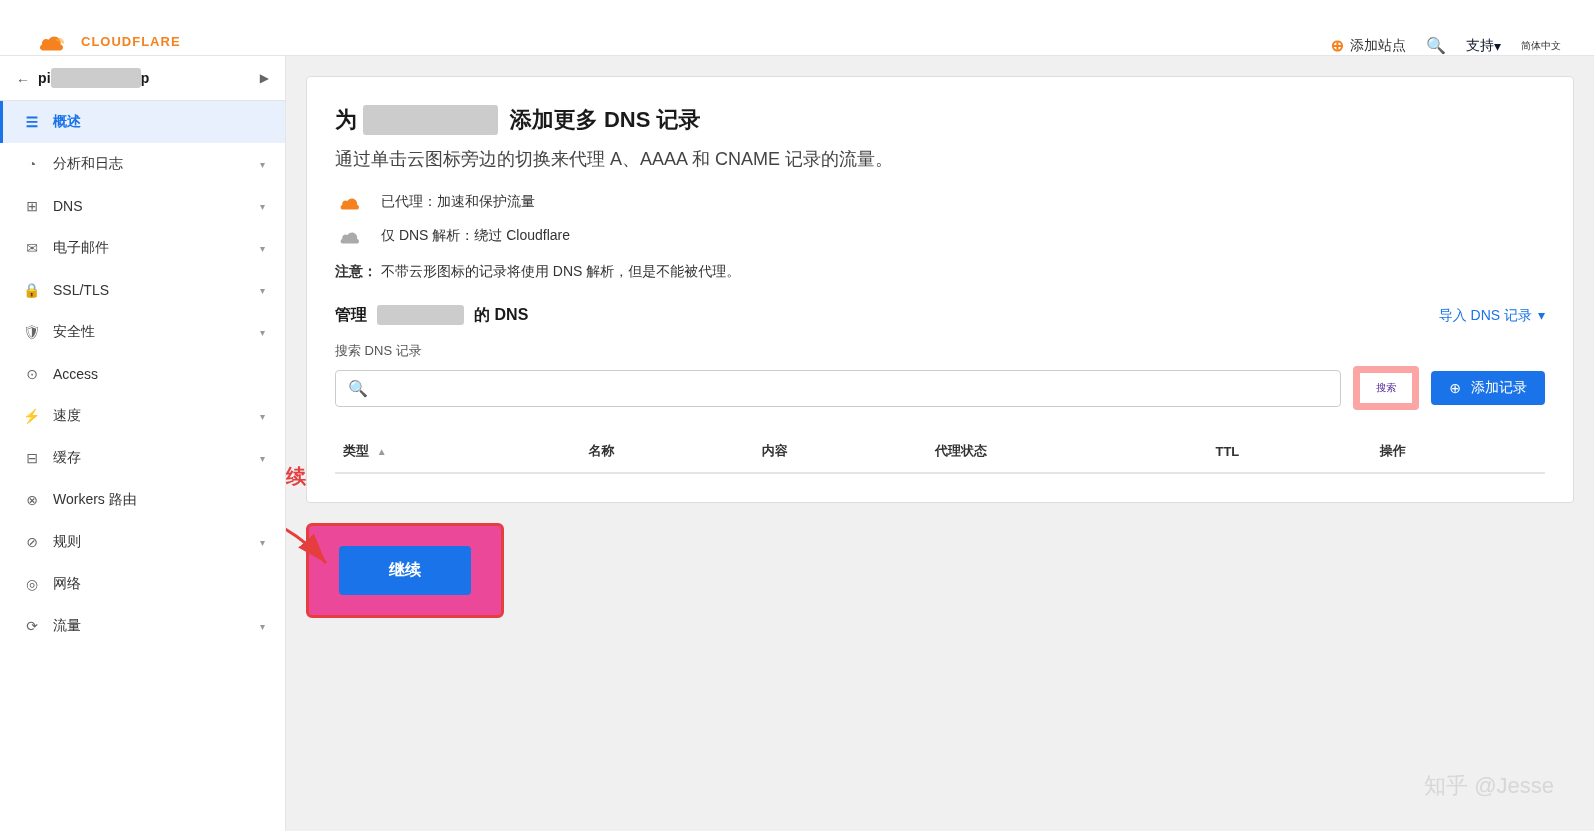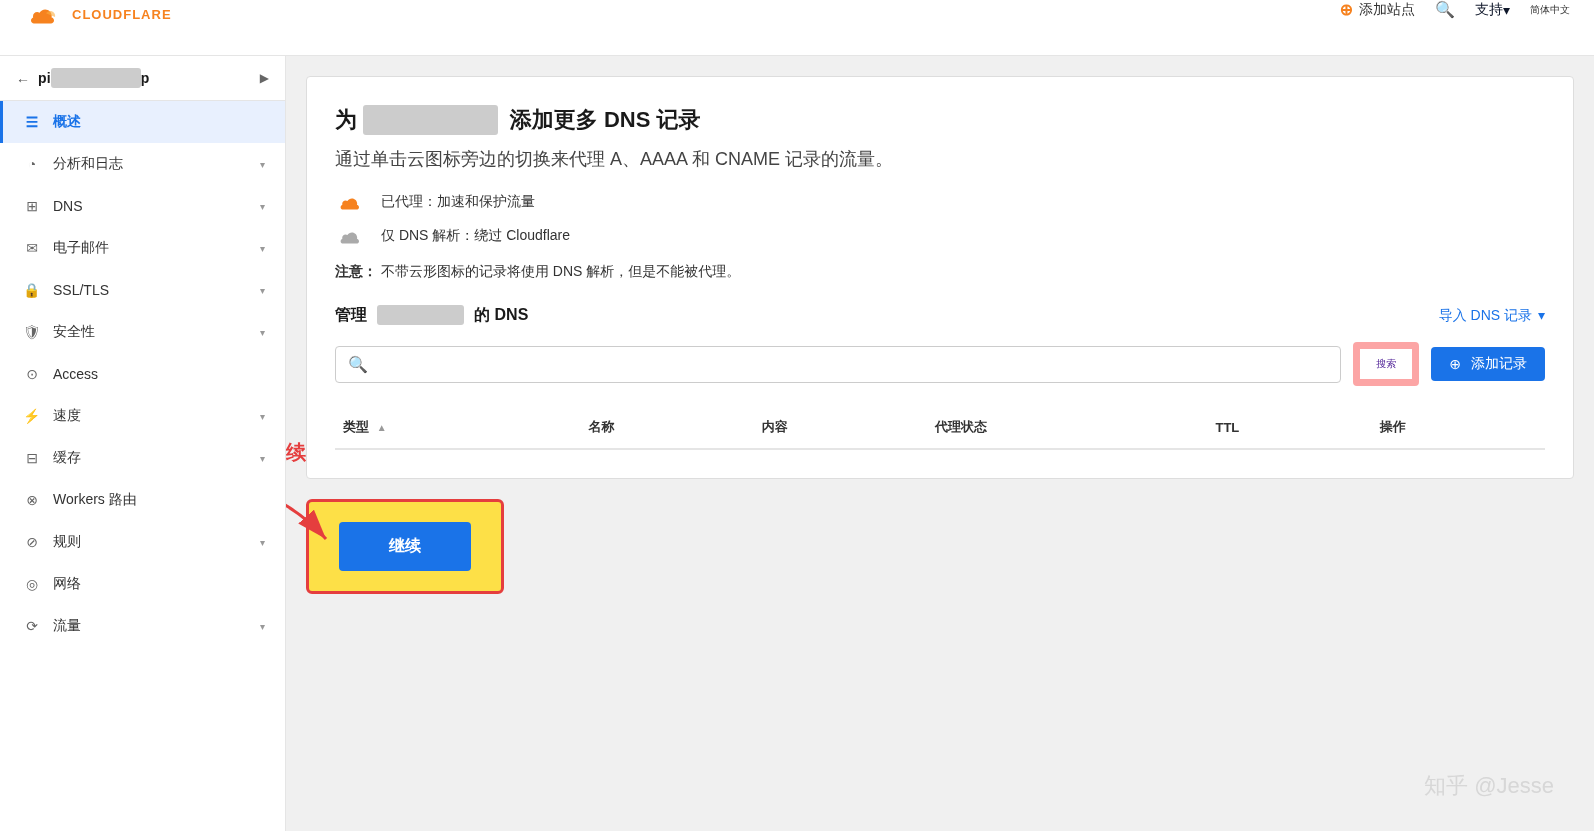--- a/index.html
+++ b/index.html
@@ -4,23 +4,23 @@
   <style>
     * { box-sizing: border-box; margin: 0; padding: 0; }
     body { font-family: -apple-system, BlinkMacSystemFont, 'Segoe UI', sans-serif; background: #f5f5f5; display: flex; flex-direction: column; height: 831px; overflow: hidden; }
 
     
     .topbar {
       background: #fff;
       border-bottom: 1px solid #e5e5e5;
       height: 56px;
       display: flex;
-      align-items: flex-start;
+      align-items: flex-end;
       justify-content: space-between;
-      padding: 0 24px;
+      padding: 0 33px;
       flex-shrink: 0;
       z-index: 10;
     }
     .topbar-logo {
       display: flex;
       align-items: center;
       gap: 8px;
     }
     .cloudflare-logo-icon {
       width: 40px;
@@ -517,20 +517,21 @@
           <span class="blurred-text dns-manage-domain" style="margin: 0 6px;">pi██████p</span>
           <span class="dns-manage-title">的 DNS</span>
         </div>
         <div class="import-dns-link">
           <span>导入 DNS 记录</span>
           <span>▾</span>
         </div>
       </div>
 
       <div style="margin-bottom:16px;">
+        <div class="dns-search-label">搜索 DNS 记录</div>
         <div class="dns-search-row">
           <div class="dns-search-input-row" style="flex:1;">
             <span style="color:#999;margin-right:8px;">🔍</span>
             <input type="text" style="width: 100%; border: none; outline: none; font-size: 14px;" placeholder="">
           </div>
           <button class="search-btn">
             <span>搜索</span>
           </button>
           <button class="add-record-btn">
             <span>⊕</span>
@@ -563,21 +564,21 @@
           <defs>
             <marker id="arrowhead" markerWidth="10" markerHeight="7" refX="10" refY="3.5" orient="auto">
               <polygon points="0 0, 10 3.5, 0 7" fill="#e53e3e"></polygon>
             </marker>
           </defs>
           <path d="M 20 10 Q 80 20 120 65" stroke="#e53e3e" stroke-width="3" fill="none" marker-end="url(#arrowhead)"></path>
         </svg>
       </div>
 
       
-      <div style="border:3px solid #e53e3e; border-radius:6px; padding:20px 30px; display:inline-block; background:#fde047;">
+      <div style="border:3px solid #e53e3e; border-radius:6px; padding:20px 30px; display:inline-block; background:#ec4899;">
         <button class="continue-btn">
           <span>继续</span>
         </button>
       </div>
     </div>
 
     <div class="watermark">知乎 @Jesse</div>
 
   </div>
 </div>

